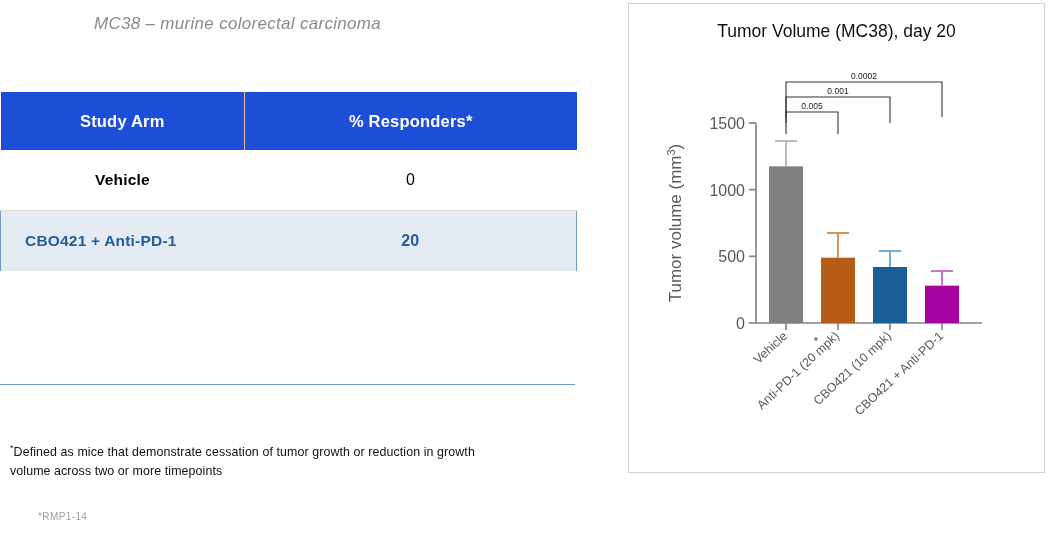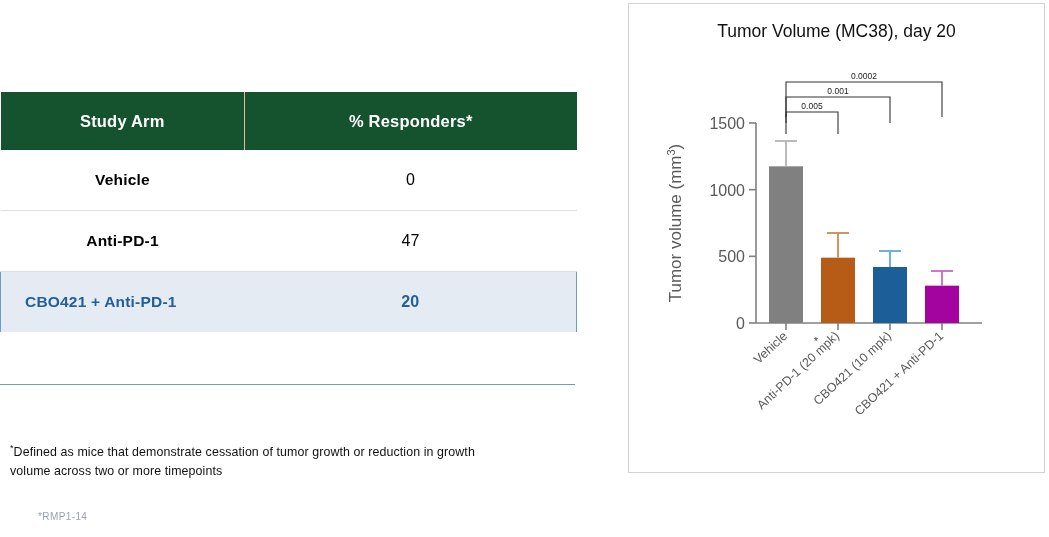--- a/index.html
+++ b/index.html
@@ -41,21 +41,21 @@
     left: 0px;
     top: 92px;
     width: 576px;
     border-collapse: collapse;
     table-layout: fixed;
   }
   #responder-table col.c1 { width: 244px; }
   #responder-table col.c2 { width: 332px; }
 
   #responder-table thead th {
-    background: #14532d;
+    background: #1d4ed8;
     color: #ffffff;
     font-size: 16.5px;
     font-weight: bold;
     height: 58px;
     letter-spacing: 0.2px;
     text-align: center;
     padding: 0;
     vertical-align: middle;
   }
   #responder-table thead th.arm-head {
@@ -160,41 +160,38 @@
     text-align: center;
     font-size: 15px;
     color: #595959;
   }
 </style>
 </head>
 <body>
 
 <div id="left-panel">
 
+  <div id="slide-subtitle">MC38 – murine colorectal carcinoma</div>
 
   <table id="responder-table">
     <colgroup>
         <col class="c1">
         <col class="c2">
       </colgroup>
     <thead>
       <tr>
         <th class="arm-head">Study Arm</th>
         <th>% Responders*</th>
       </tr>
     </thead>
     <tbody>
       <tr>
         <td class="arm">Vehicle</td>
         <td class="val">0</td>
       </tr>
-      <tr>
-        <td class="arm">Anti-PD-1</td>
-        <td class="val">47</td>
-      </tr>
       <tr class="highlight">
         <td class="arm">CBO421 + Anti-PD-1</td>
         <td class="val">20</td>
       </tr>
     </tbody>
   </table>
   <div id="highlight-bottom-border"></div>
 
   <div id="footnote"><span class="star">*</span><span>Defined as mice that demonstrate cessation of tumor growth or reduction in growth volume across two or more timepoints</span></div>
 

